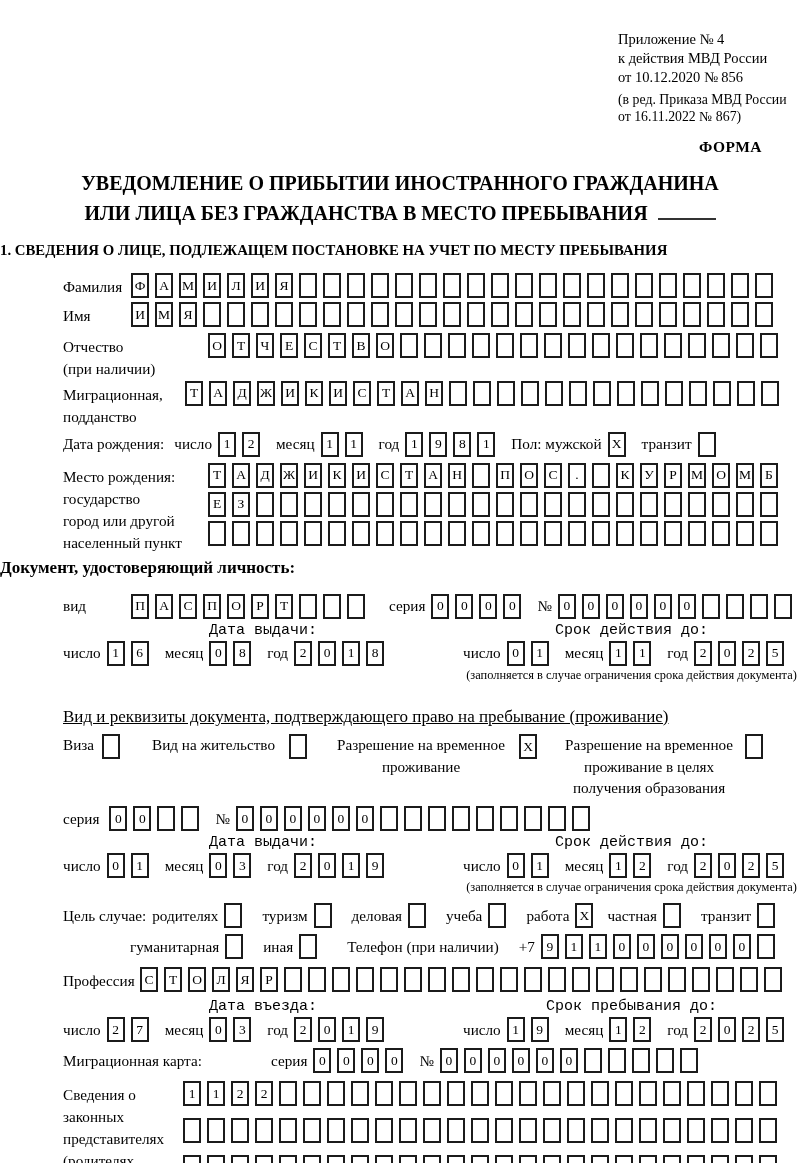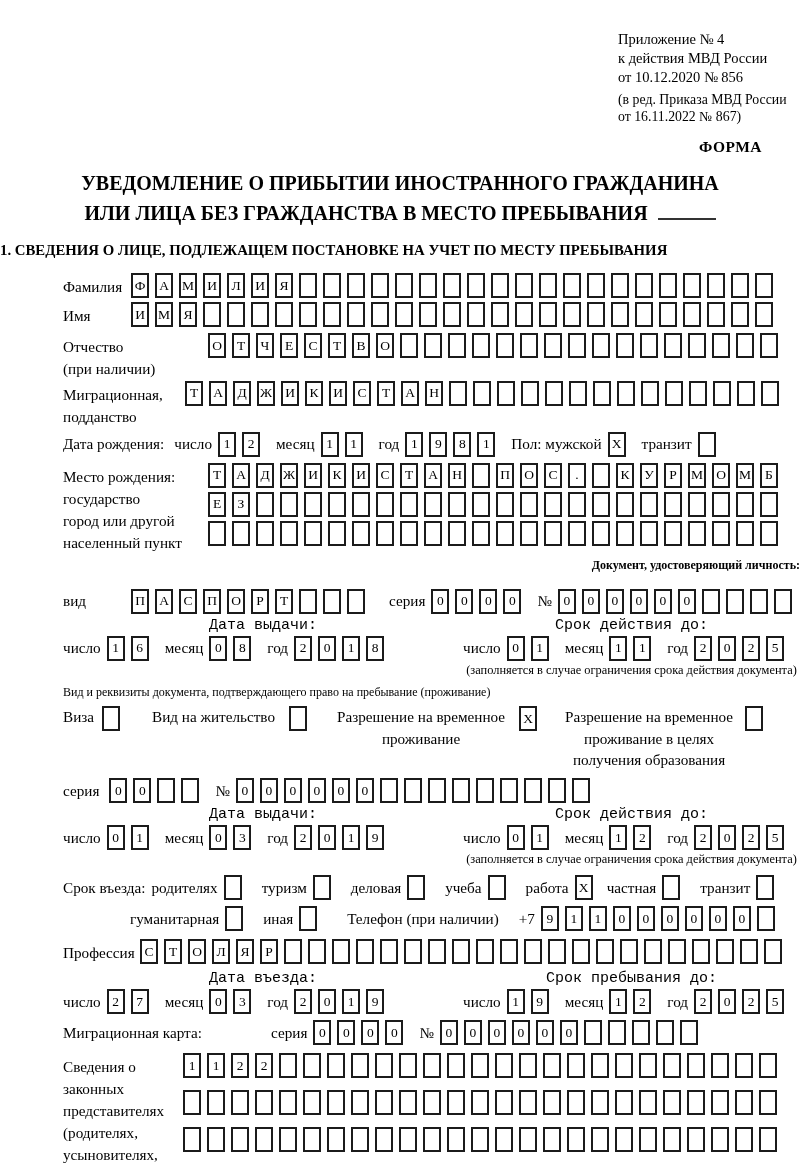--- a/index.html
+++ b/index.html
@@ -23,28 +23,28 @@
         align-items:center;justify-content:center;font-size:13.5px;flex:none;background:#fff;}
   .stack{display:flex;flex-direction:column;}
   .stack .cells{margin-bottom:4px;}
 
   .w68{width:68px;} .w145{width:145px;} .w122{width:122px;} .w77{width:77px;} .w120{width:120px;}
 
   .inl{display:flex;align-items:center;}
   .dl{font-size:15.2px;margin:0 6px 0 10px;flex:none;}
   .dl.first{margin-left:0;}
 
-  .dochead{text-align:right;font-weight:bold;font-size:12px;margin-top:4px;}
+  .dochead{text-align:left;font-weight:bold;font-size:17px;margin-top:4px;}
 
   .d2{display:flex;margin-left:63px;margin-top:3px;}
   .dcol1{width:400px;} .dcol2{width:337px;}
   .dhead{text-align:center;font-size:15px;margin-bottom:2px;font-family:Liberation Mono, monospace;}
   .dnote{font-size:12.4px;text-align:center;margin-top:2px;white-space:nowrap;}
 
-  .ptext{margin:6px 0 0 63px;font-size:12px;line-height:1.4;}
+  .ptext{margin:22px 0 0 63px;font-size:17px;line-height:1.4;text-decoration:underline;}
 
   .vopts{display:flex;margin:6px 0 0 63px;align-items:flex-start;}
   .vlbl{font-size:15.2px;text-align:center;line-height:1.4;}
   .cbox{margin-left:8px;flex:none;}
 
   .prow{display:flex;align-items:center;margin:8px 0 0 63px;font-size:15.2px;}
   .po{margin-right:6px;flex:none;} .pg{margin-right:14px;flex:none;}
   .rep .cells{margin-bottom:12px;}
 </style>
 </head>
@@ -504,21 +504,21 @@
             <span class="cell">0</span>
             <span class="cell">2</span>
             <span class="cell">5</span>
           </span>
       </div>
       <div class="dnote">(заполняется в случае ограничения срока действия документа)</div>
     </div>
   </div>
 
   <div class="prow">
-    <span class="po">Срок въезда:</span>
+    <span class="po">Цель случае:</span>
     <span class="po">родителях</span>
     <span class="cells pg">
         <span class="cell"></span>
       </span>
     <span class="po">туризм</span>
     <span class="cells pg">
         <span class="cell"></span>
       </span>
     <span class="po">деловая</span>
     <span class="cells pg">

